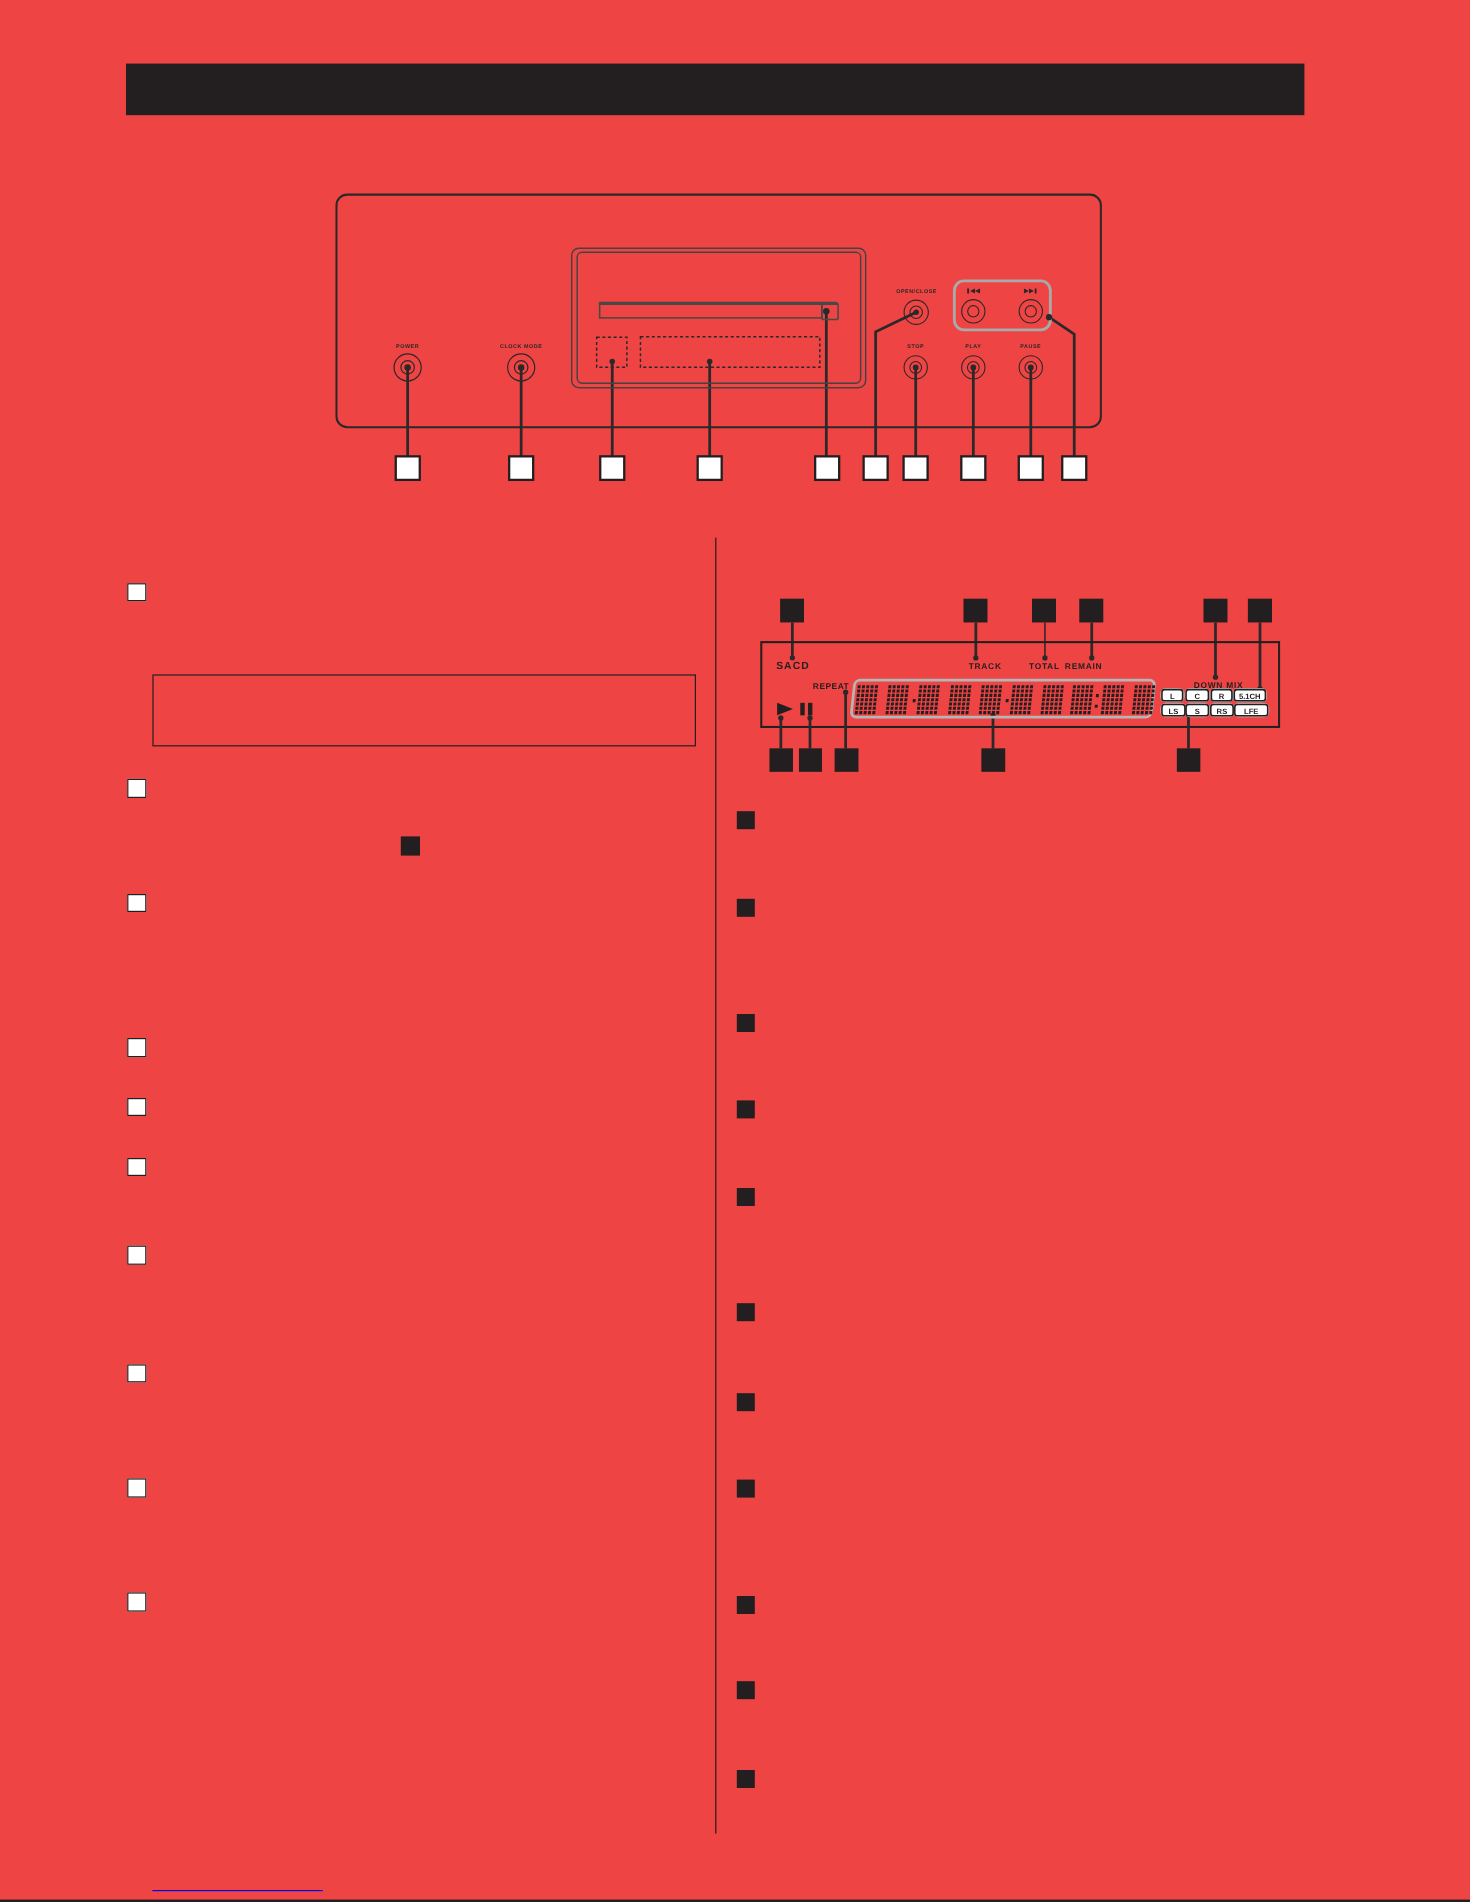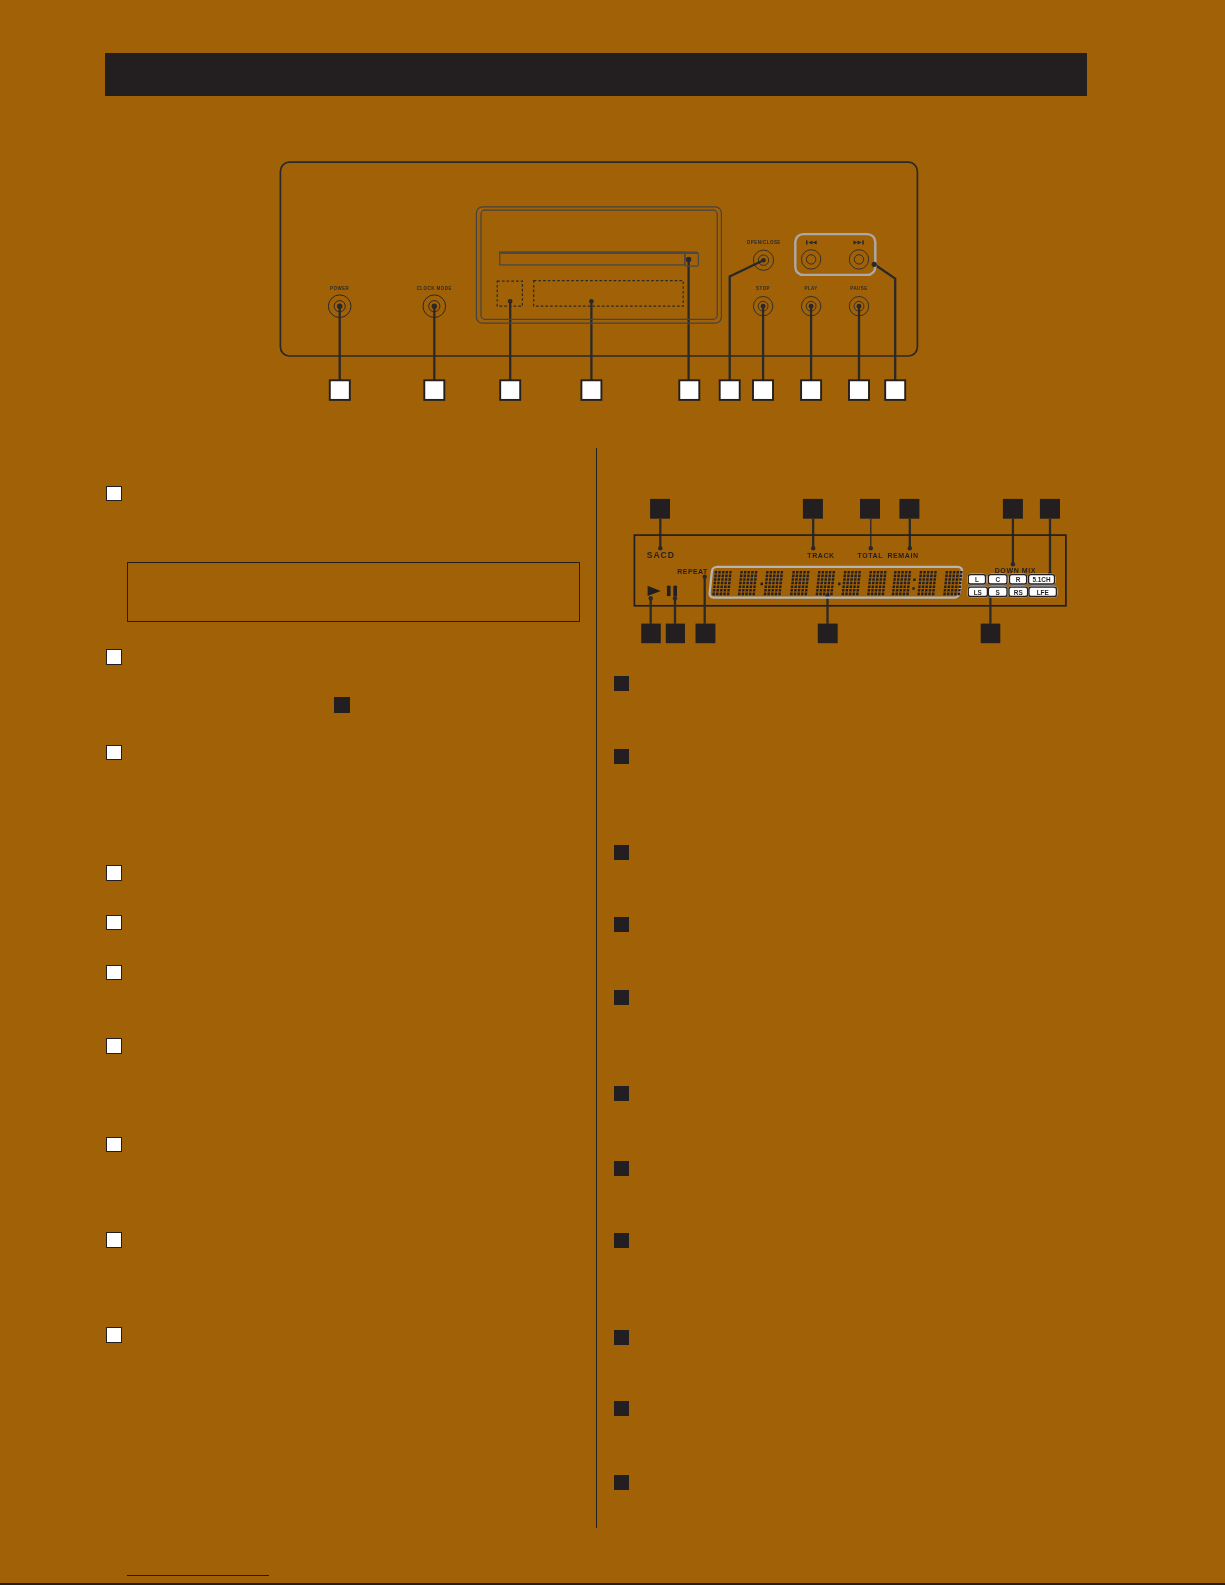--- a/index.html
+++ b/index.html
@@ -1,16 +1,16 @@
 <!DOCTYPE html>
 <html><head>
 <meta charset="utf-8">
 <style>
   html,body{margin:0;padding:0;background:#fff;}
-  #page{position:relative;width:1225px;height:1585px;background:#a16207;overflow:hidden;
+  #page{position:relative;width:1225px;height:1585px;background:#ef4444;overflow:hidden;
         font-family:"Liberation Sans",sans-serif;}
   .abs{position:absolute;}
   .wsq{position:absolute;width:13.6px;height:13.6px;border:1.6px solid #231f20;background:#fff;}
   .bsq{position:absolute;width:15.1px;height:15.1px;background:#231f20;}
 </style>
 </head>
 <body>
 <div id="page">
 
   <div class="abs" style="left:105px;top:53px;width:982px;height:43px;background:#231f20;"></div>

